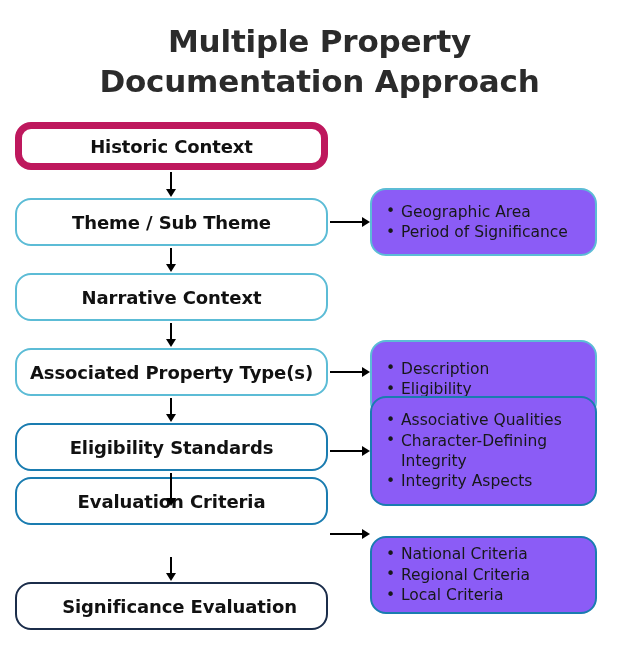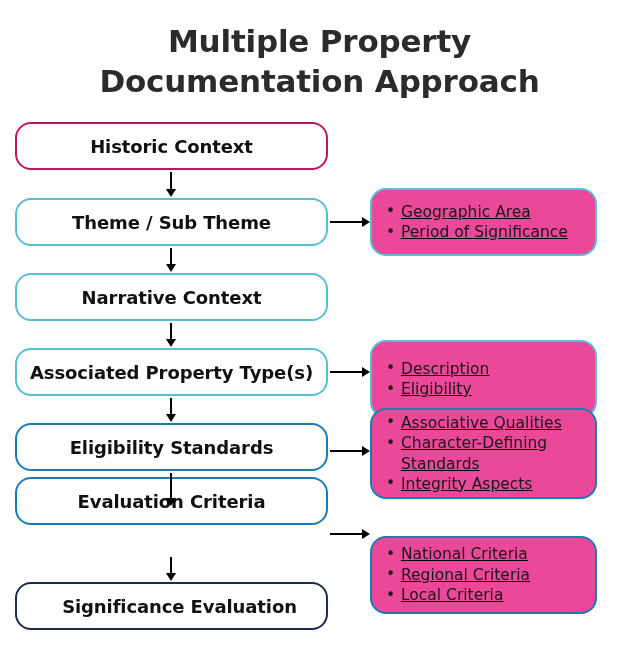--- a/index.html
+++ b/index.html
@@ -57,38 +57,37 @@
   }
 
   
   .chain {
     left: 15px;
     width: 313px;
     height: 48px;
   }
 
   
-  .bd-gray      { border: 2px solid #be185d; }
+  .bd-gray      { border: 7px solid #be185d; }
   .bd-lightblue { border: 2.5px solid #5cbcd6; }
   .bd-blue      { border: 2.5px solid #1a7cb0; }
   .bd-navy      { border: 2.5px solid #1b2d4a; }
 
   
   .side {
     position: absolute;
     box-sizing: border-box;
-    background: #ec4899;
+    background: #8b5cf6;
     border-radius: 16px;
     left: 370px;
     width: 227px;
     padding: 8px 10px 8px 12px;
     display: flex;
     flex-direction: column;
     justify-content: center;
-    text-decoration: underline;
   }
   .side ul {
     margin: 0;
     padding: 0;
     list-style: none;
   }
   .side li {
     position: relative;
     font-size: 15.5px;
     line-height: 1.32;
@@ -201,24 +200,24 @@
     </ul>
   </div>
 
   <div class="side bd-lightblue" style="top:340px;height:78px;">
     <ul>
       <li>Description</li>
       <li>Eligibility</li>
     </ul>
   </div>
 
-  <div class="side bd-blue" style="top:408px;height:91px;">
+  <div class="side bd-blue" style="top:396px;height:110px;">
     <ul>
       <li>Associative Qualities</li>
-      <li>Character-Defining Standards</li>
+      <li>Character-Defining Integrity</li>
       <li>Integrity Aspects</li>
     </ul>
   </div>
 
   <div class="side bd-blue" style="top:536px;height:78px;">
     <ul>
       <li>National Criteria</li>
       <li>Regional Criteria</li>
       <li>Local Criteria</li>
     </ul>

